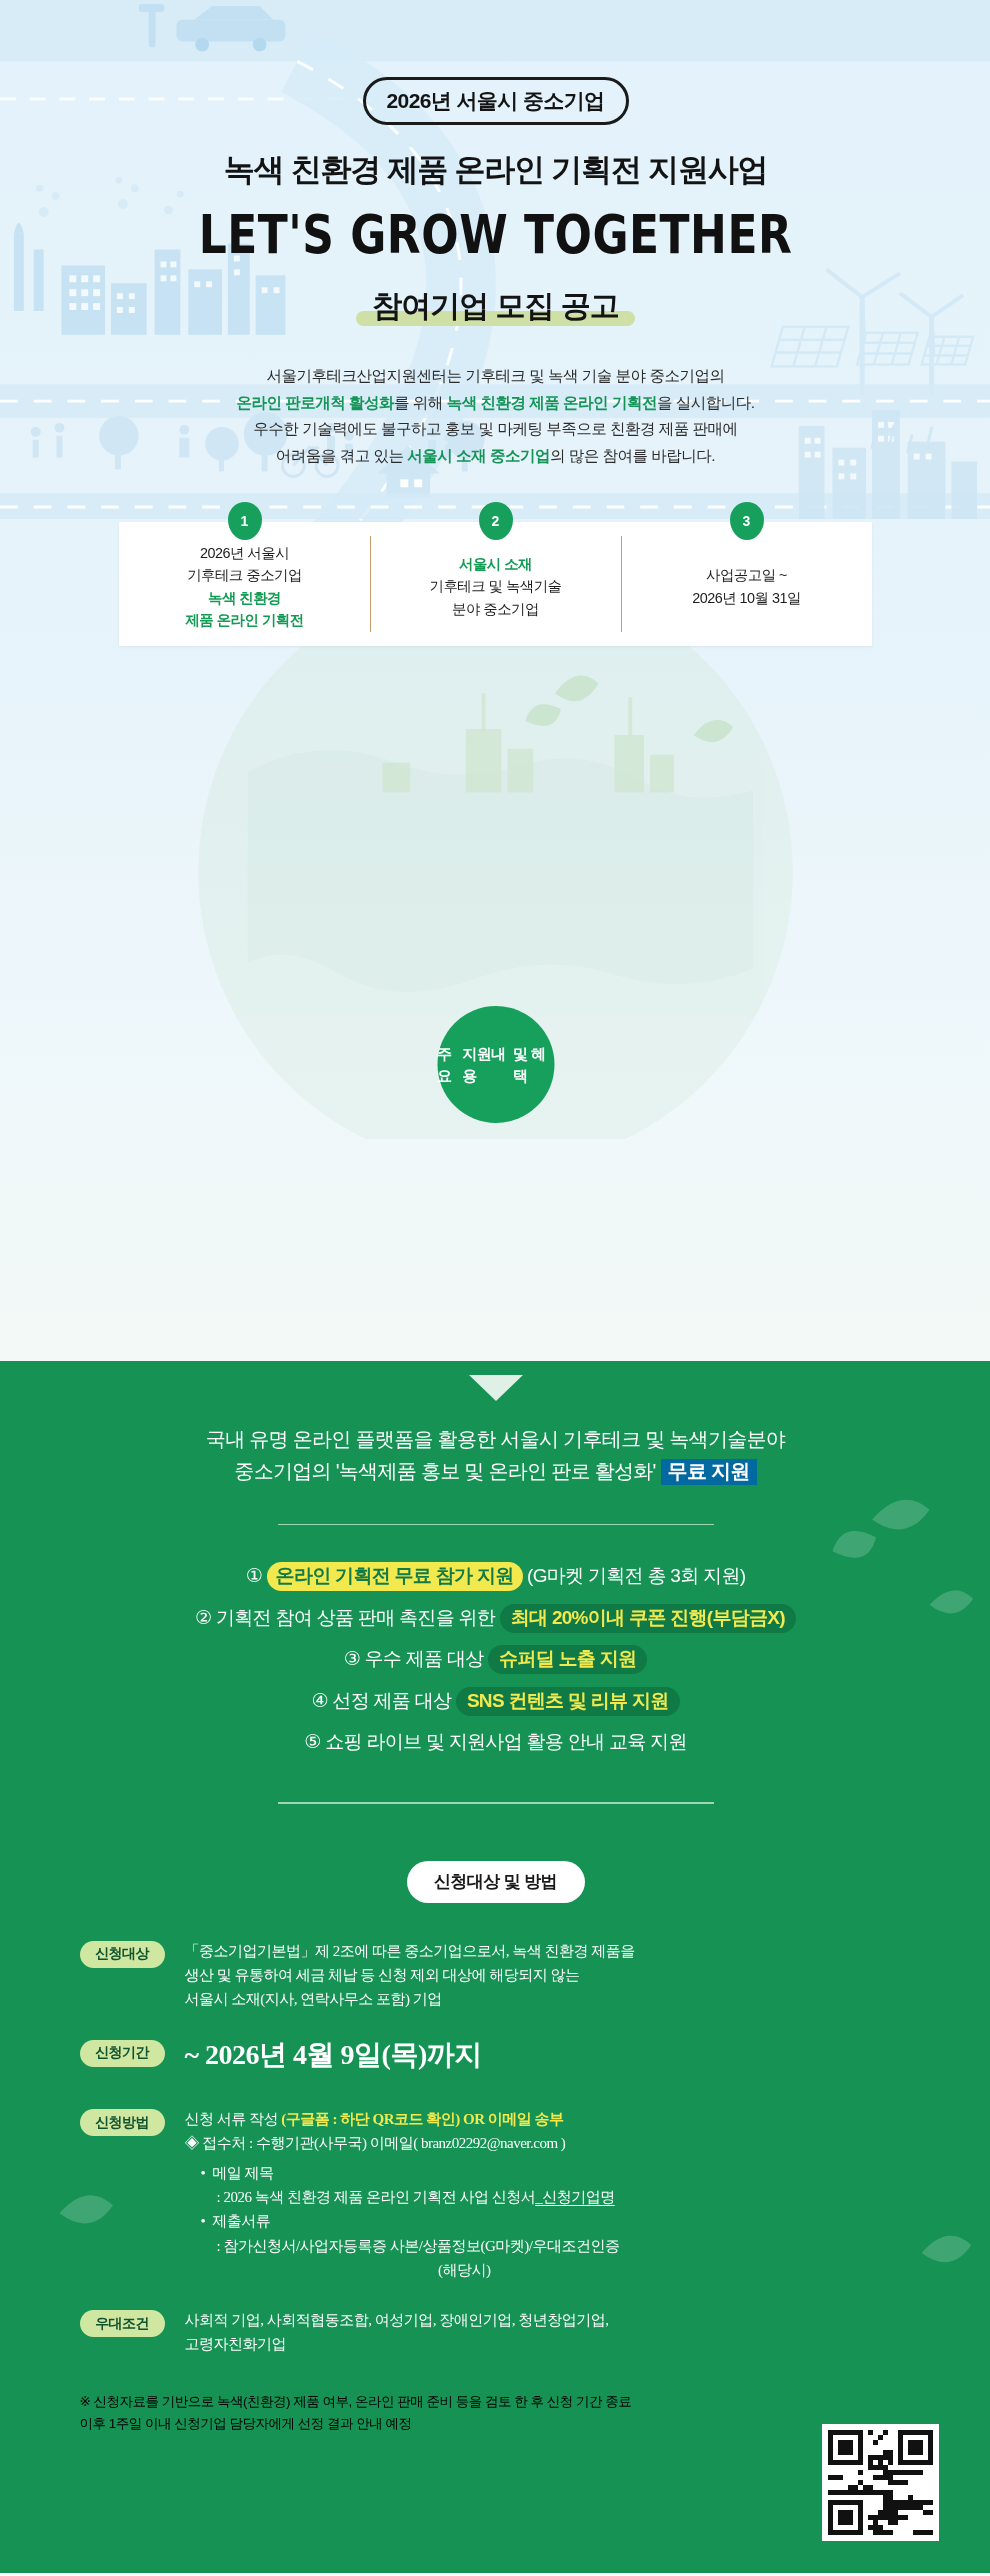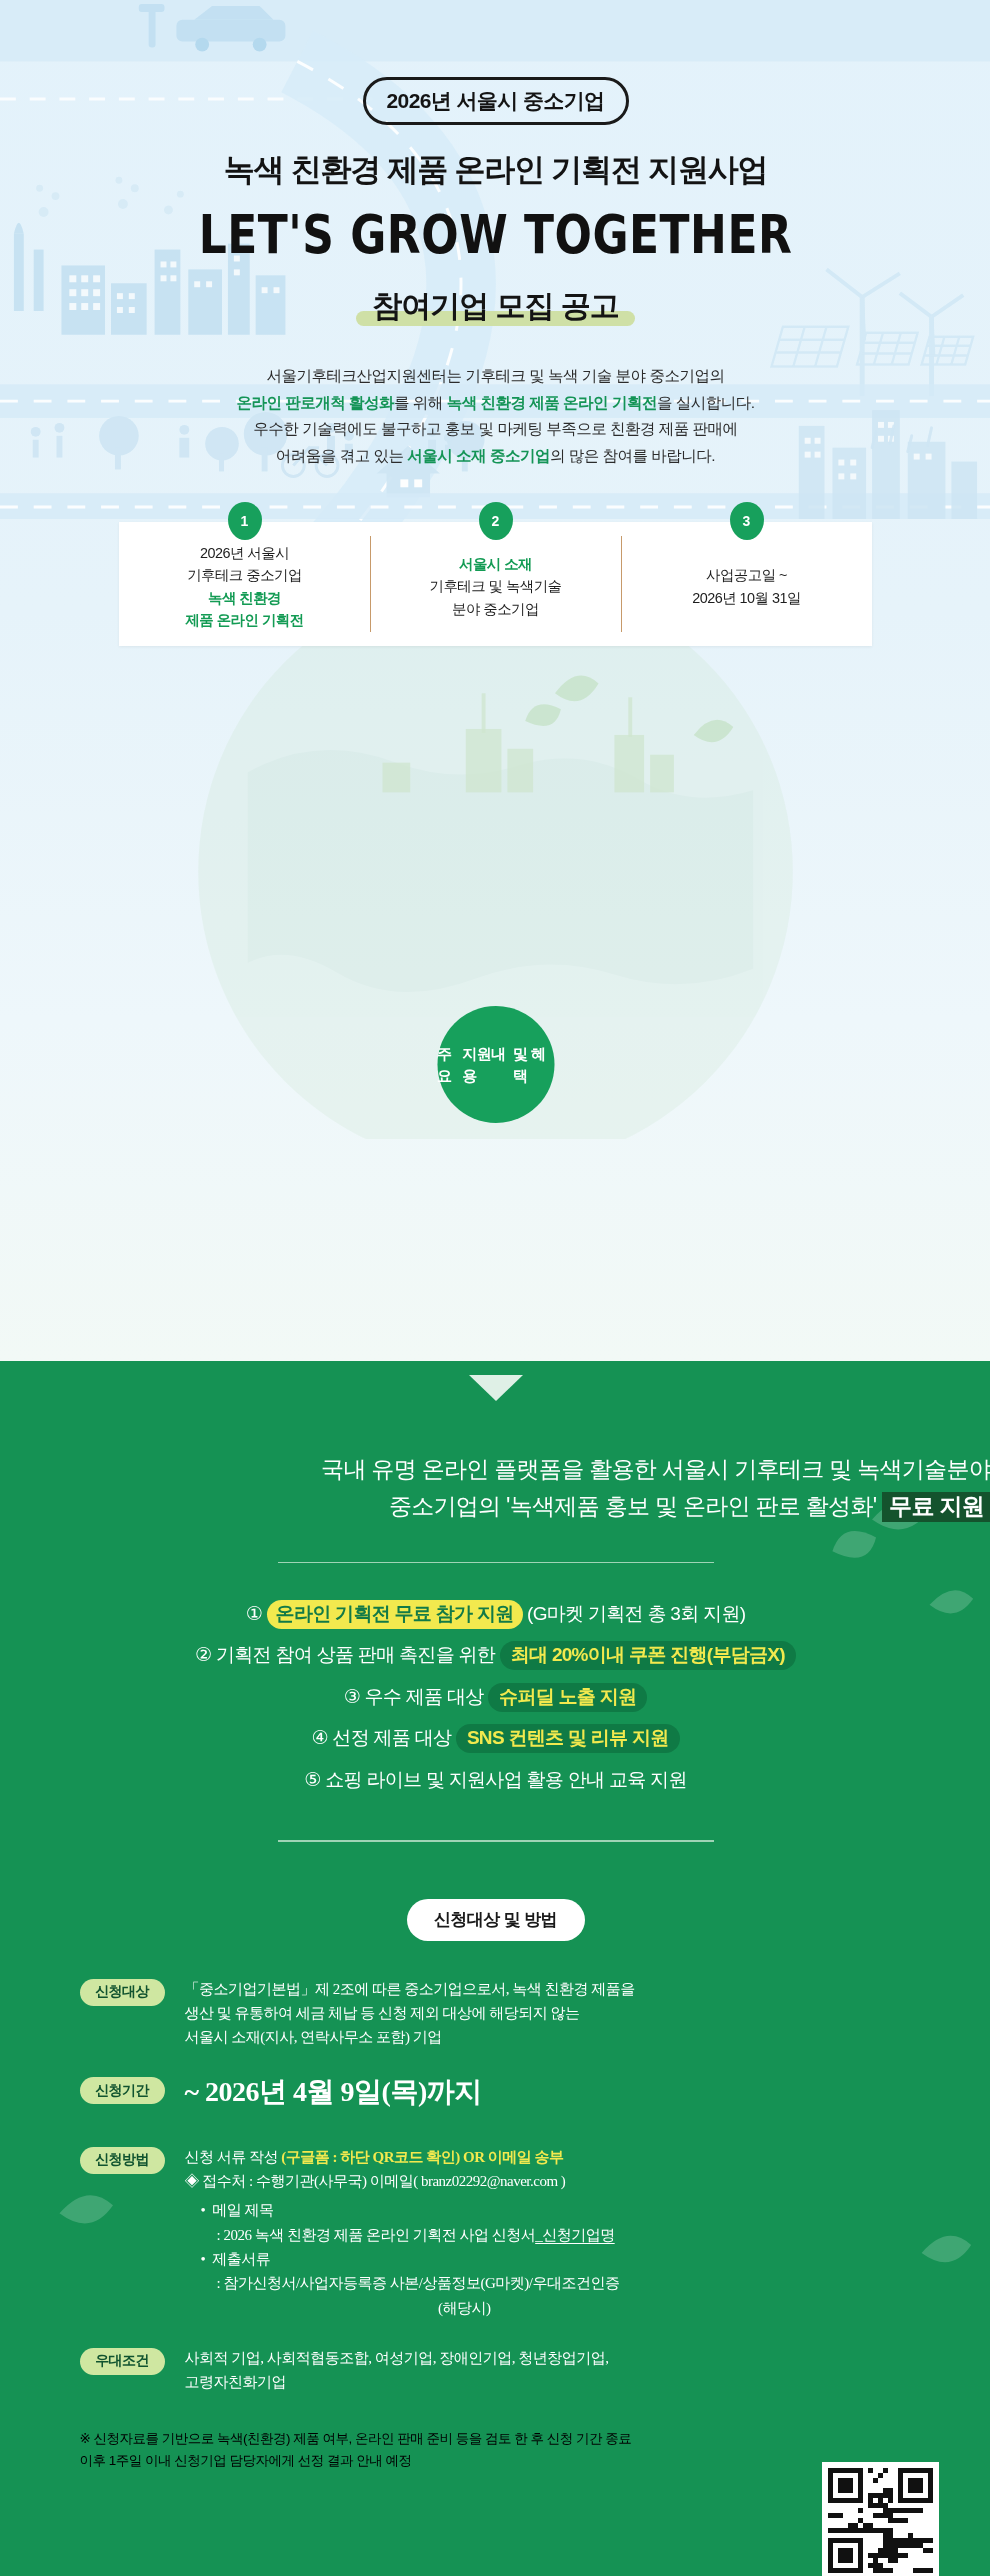--- a/index.html
+++ b/index.html
@@ -195,30 +195,30 @@
 
   .chevron {
     width: 0; height: 0;
     margin: 14px auto 0;
     border-left: 27px solid transparent;
     border-right: 27px solid transparent;
     border-top: 26px solid #dff0e6;
   }
 
   .lead {
-    margin-top: 50px;
-    text-align: right;
+    margin-top: 22px;
+    text-align: center;
     color: #ffffff;
-    font-size: 23px;
+    font-size: 20px;
     line-height: 1.62;
     letter-spacing: -0.7px;
     font-weight: 500;
   }
   .hl-red {
-    background: #14532d;
+    background: #0369a1;
     color: #ffffff;
     font-weight: 700;
     padding: 1px 7px 3px;
   }
 
   .divider {
     width: 436px;
     height: 1.5px;
     background: #9fd4b6;
     margin: 36px auto 0;

